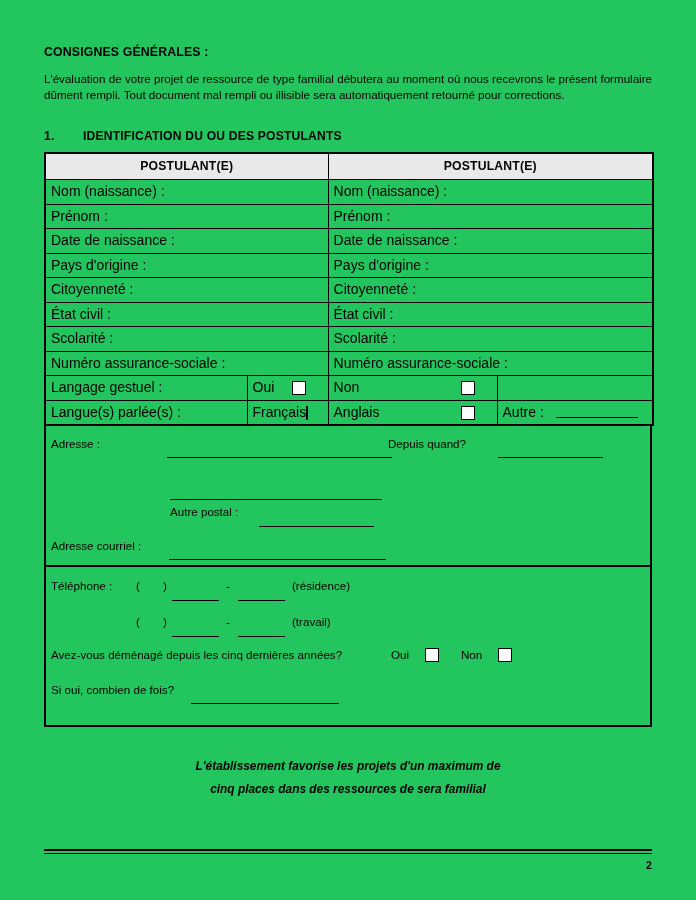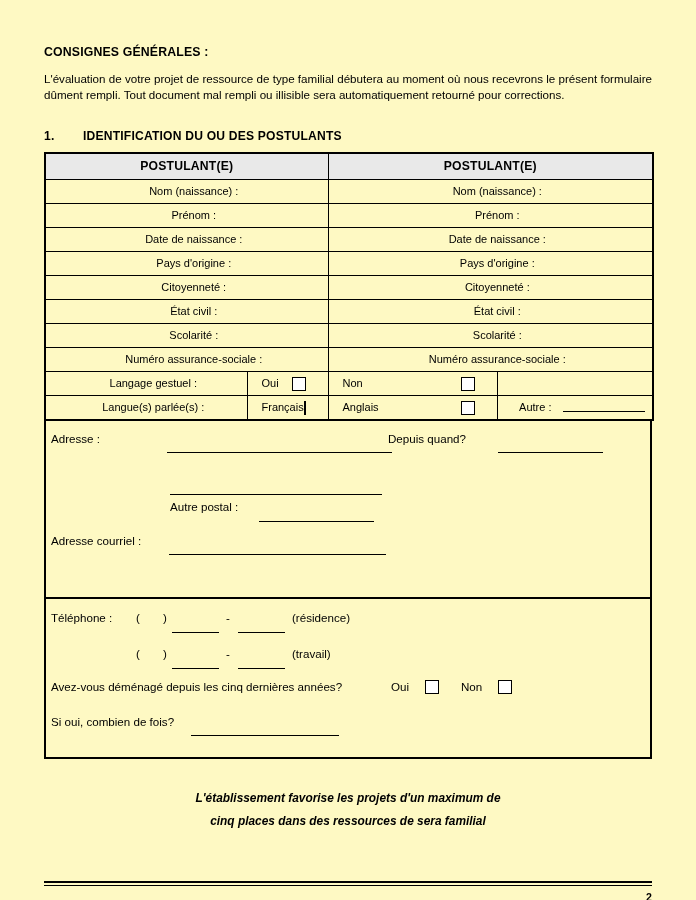--- a/index.html
+++ b/index.html
@@ -13,21 +13,21 @@
     font-family: "Liberation Sans", sans-serif;
     color: #000000;
     position: relative;
     overflow: hidden;
   }
   .page {
     position: absolute;
     left: 0; top: 0;
     width: 696px;
     height: 900px;
-    background: #fef9c3;
+    background: #22c55e;
   }
   .content {
     position: absolute;
     left: 44px;
     top: 45px;
     width: 608px;
   }
 
   
   .consignes-title {
@@ -59,24 +59,24 @@
 
   
   .form-table {
     border-collapse: collapse;
     width: 608px;
     table-layout: fixed;
     border: 2.3px solid #000;
   }
   .form-table td, .form-table th {
     border: 1px solid #000;
-    font-size: 11px;
+    font-size: 14px;
     font-weight: normal;
-    text-align: center;
-    padding: 3px 0 3px 14px;
+    text-align: left;
+    padding: 3px 0 3px 5px;
     height: 17px;
     vertical-align: middle;
     line-height: 1.25;
   }
   .hdr-cell {
     background: #e9e9e9;
     text-align: center !important;
     font-weight: bold !important;
     font-size: 12.2px !important;
     letter-spacing: 0.2px;
@@ -97,21 +97,21 @@
 
   
   .block {
     width: 608px;
     box-sizing: border-box;
     border: 2.3px solid #000;
     border-top: none;
     font-size: 11.6px;
     position: relative;
   }
-  .block-addr { height: 178px; }
+  .block-addr { height: 141px; }
   .block-tel  { height: 160px; }
 
   .abs { position: absolute; white-space: nowrap; }
 
   .ul {
     display: inline-block;
     border-bottom: 1.1px solid #000;
     height: 11px;
     vertical-align: -1px;
   }

